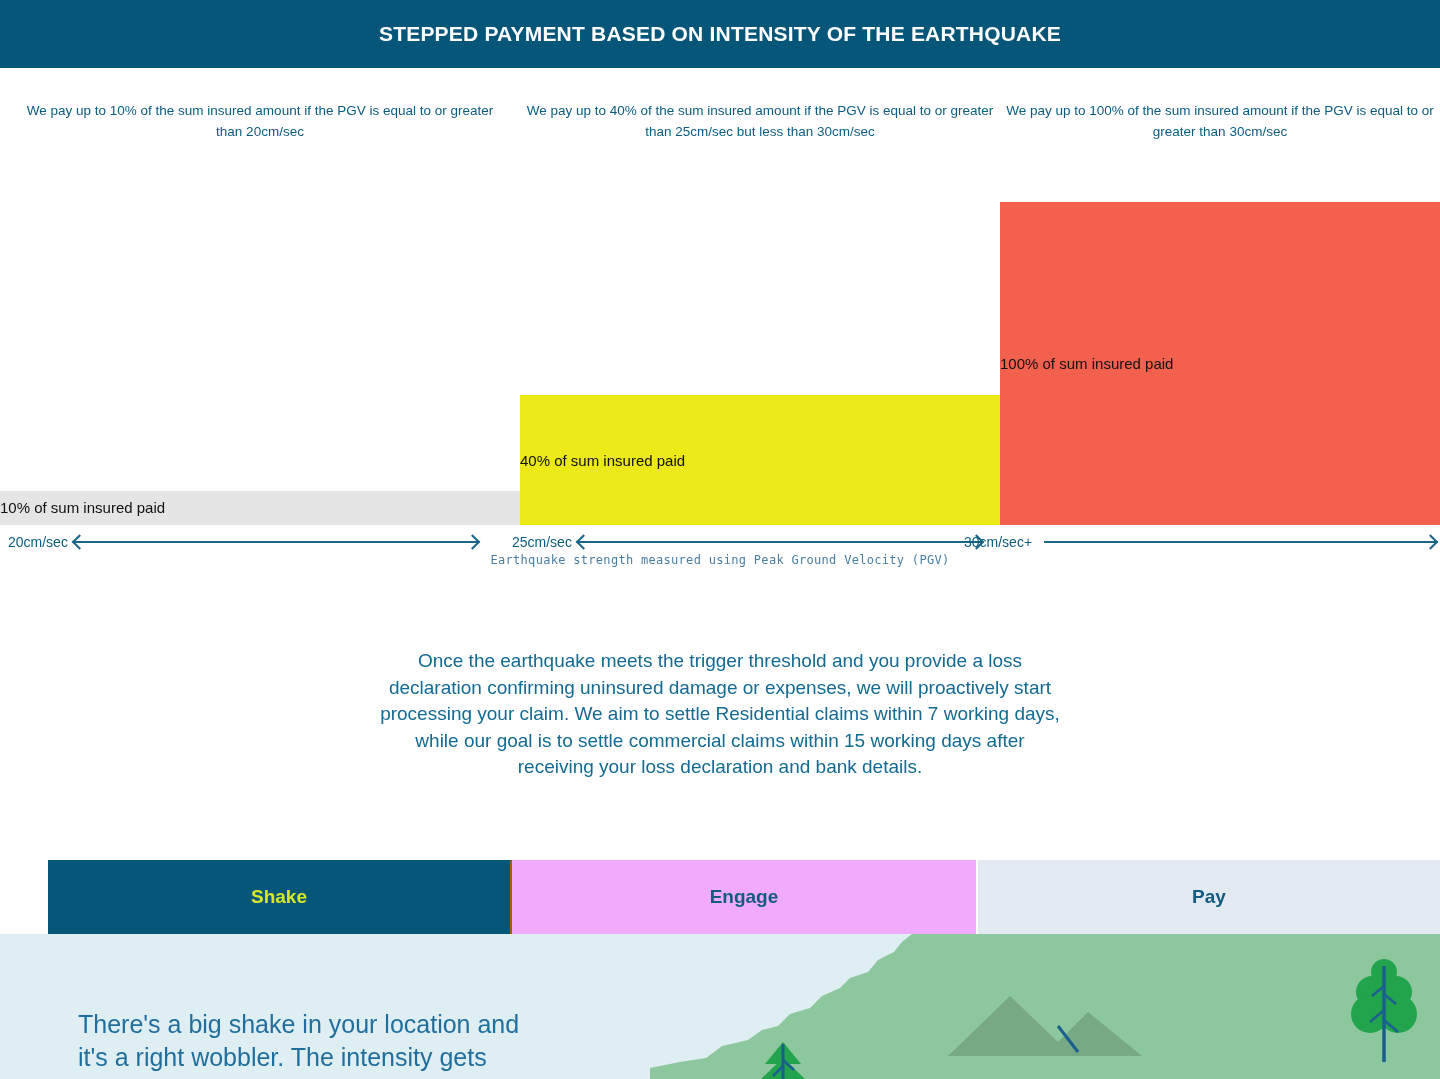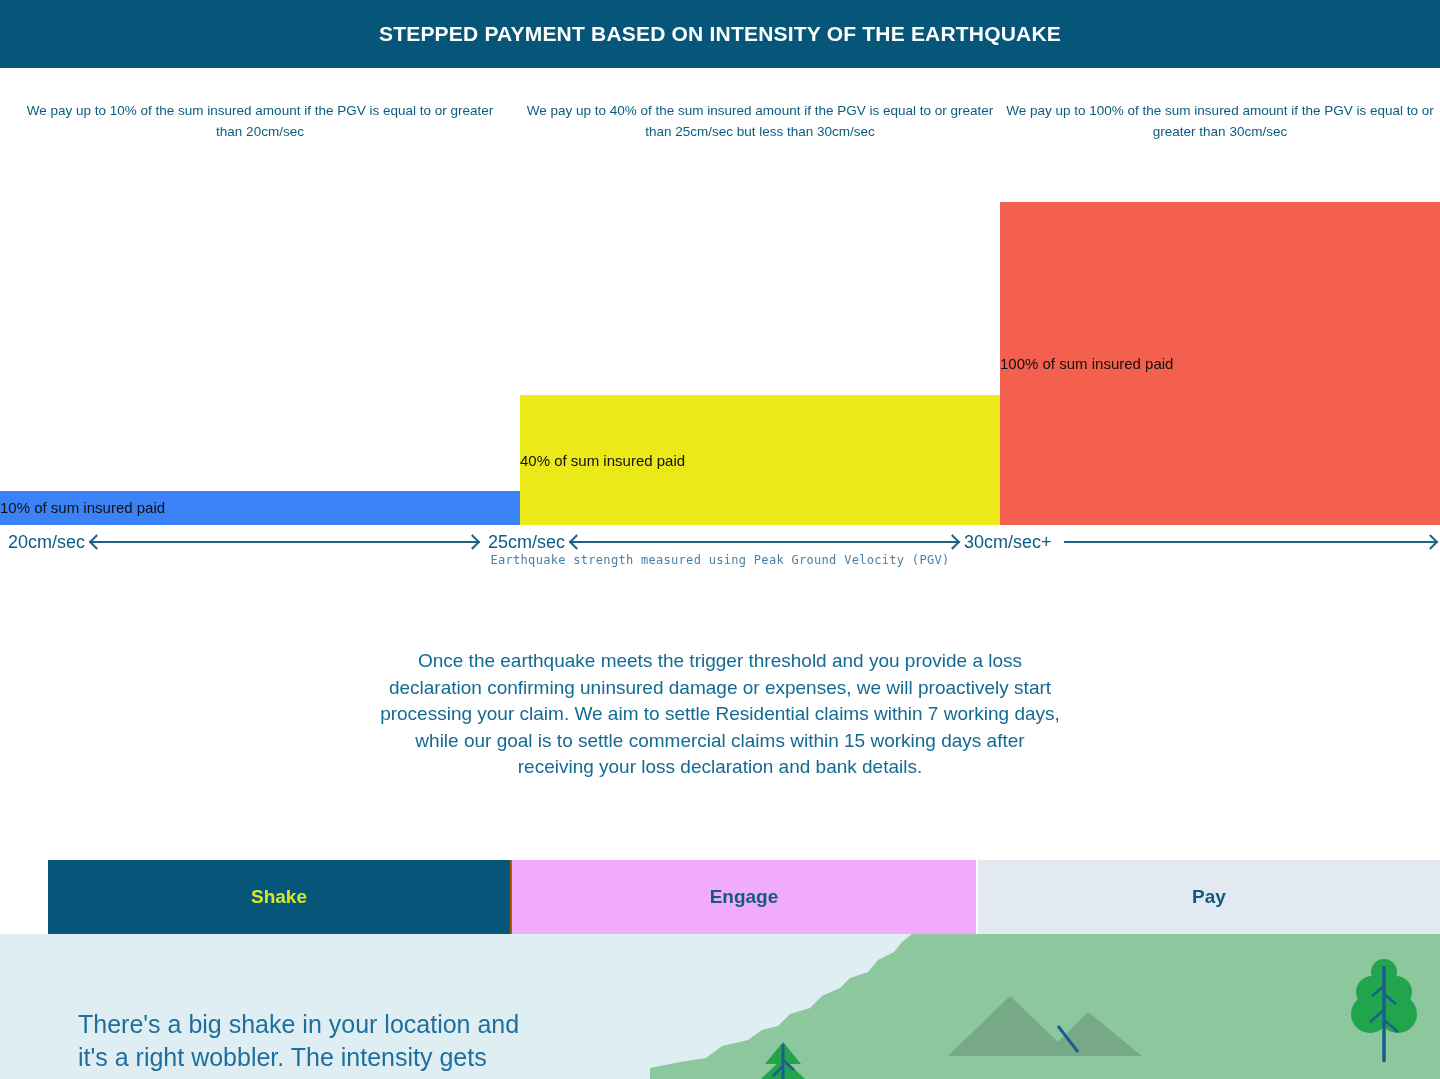--- a/index.html
+++ b/index.html
@@ -66,21 +66,21 @@
     align-items: center;
     justify-content: flex-start;
   }
   .bar-label {
     font-size: 15px;
     color: #111111;
     text-align: center;
   }
   .bar-0 {
     left: 0; width: 520px; height: 34px;
-    background: #3b82f6;
+    background: #e5e5e5;
   }
   .bar-0 .bar-label { margin-bottom: 1px; }
   .bar-1 {
     left: 520px; width: 480px; height: 130px;
     background: #ece918;
   }
   .bar-2 {
     left: 1000px; width: 440px; height: 323px;
     background: #f3614e;
   }
@@ -94,25 +94,25 @@
   }
   .axis-seg {
     position: absolute;
     top: 0;
     height: 34px;
     display: flex;
     align-items: center;
     gap: 6px;
   }
   .axis-seg-0 { left: 8px;    width: 470px; }
-  .axis-seg-1 { left: 488px;  width: 470px; }
+  .axis-seg-1 { left: 512px;  width: 470px; }
   .axis-seg-2 { left: 964px;  width: 472px; gap: 12px; }
 
   .axis-tick-label {
-    font-size: 18px;
+    font-size: 14px;
     color: #0b5c80;
     white-space: nowrap;
     flex: 0 0 auto;
   }
   .axis-line-wrap {
     position: relative;
     flex: 1 1 auto;
     height: 20px;
     display: flex;
     align-items: center;

